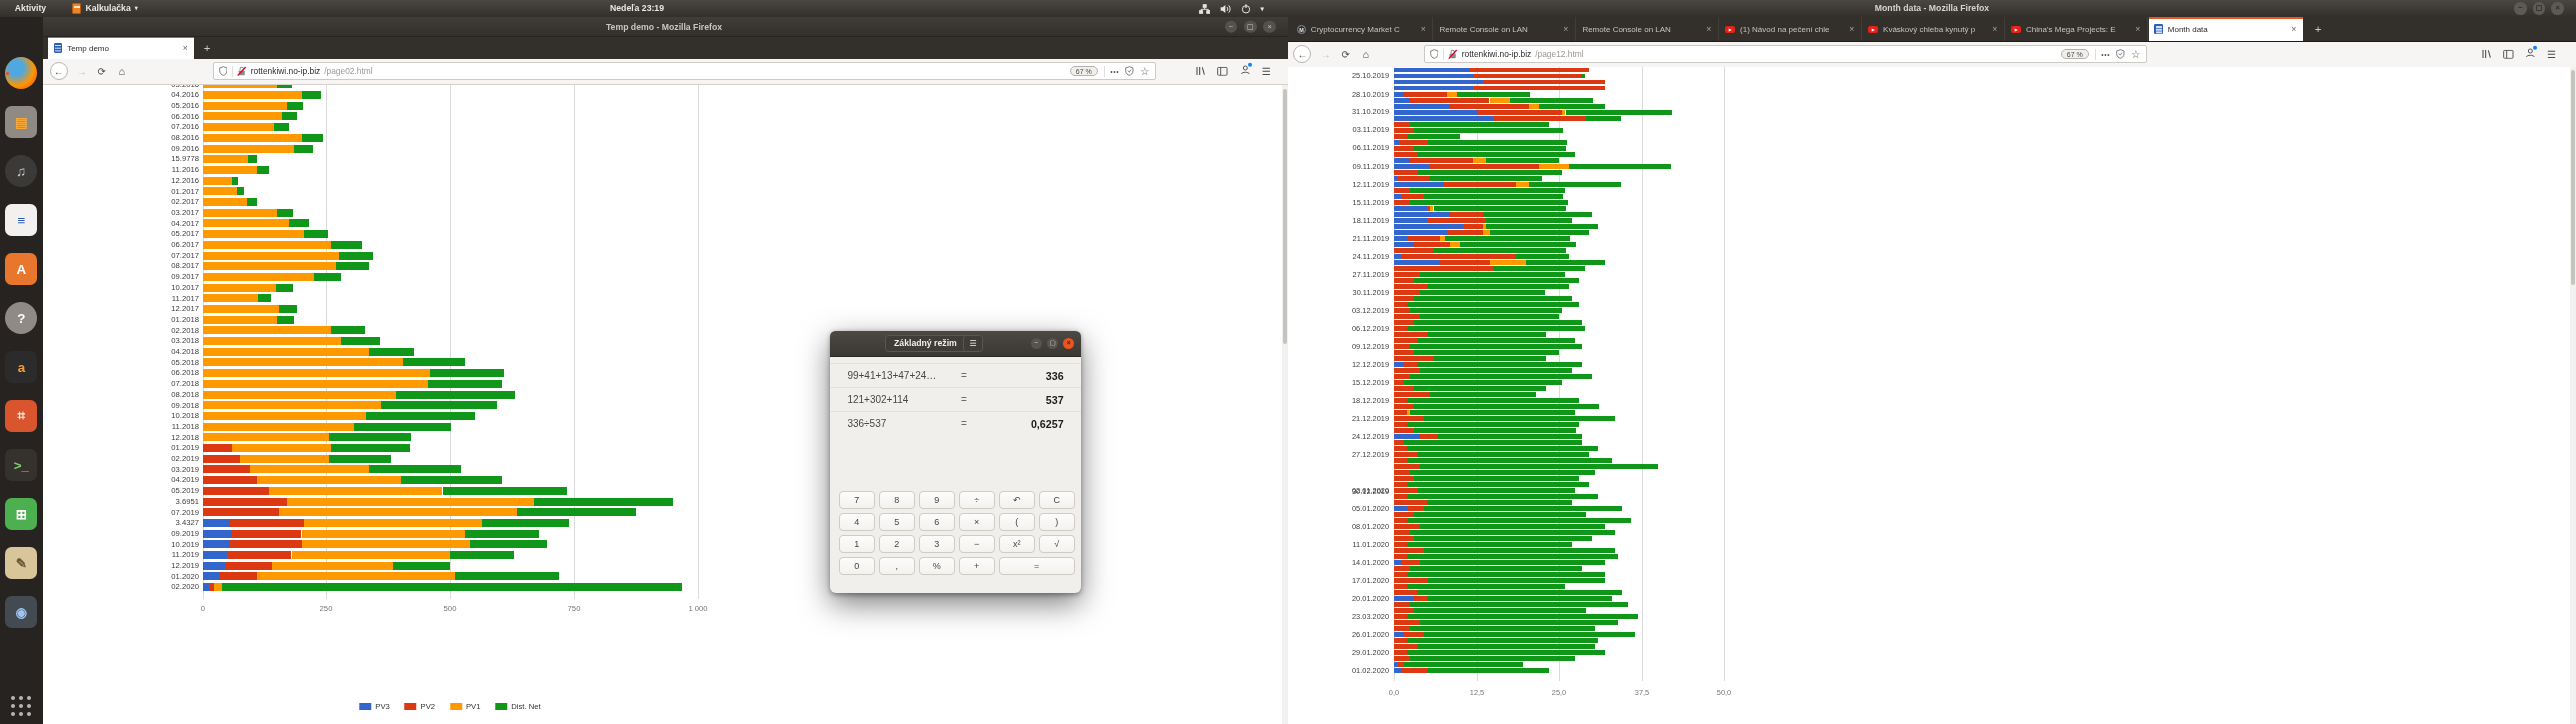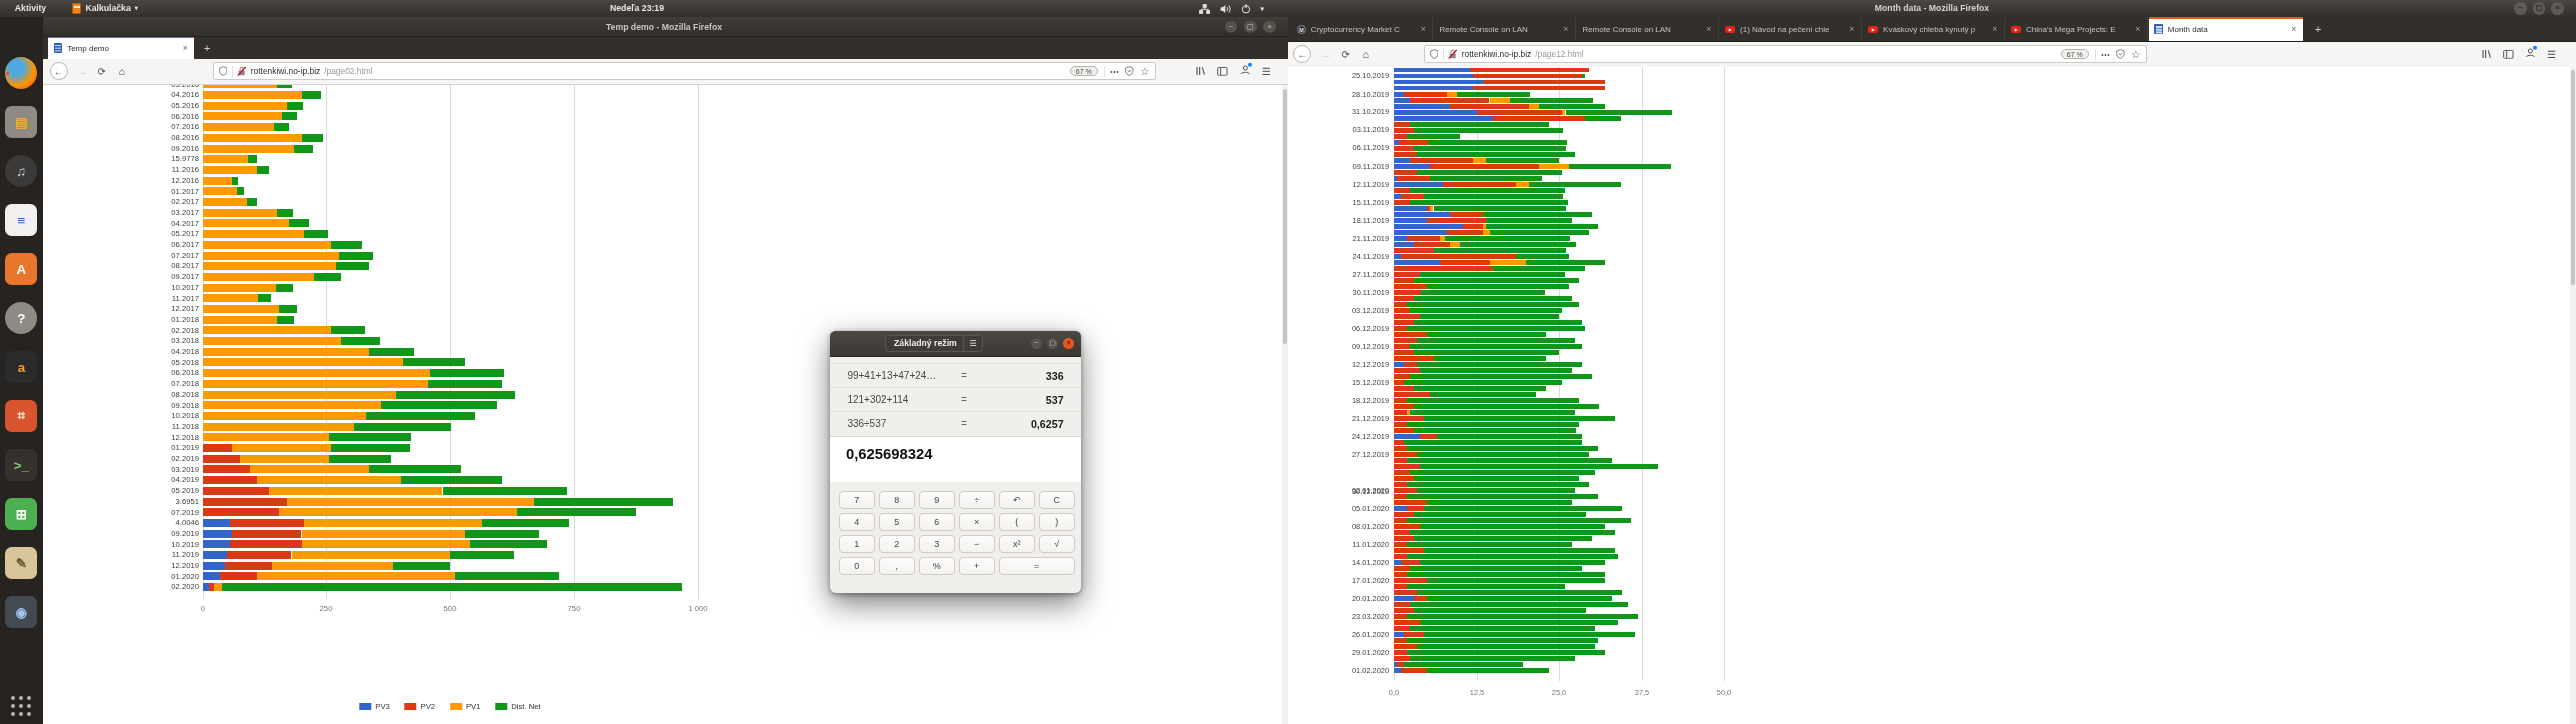--- a/index.html
+++ b/index.html
@@ -392,21 +392,21 @@
           <div class="bar-seg" style="left: 226px; top: 402px; width: 173px; height: 8px; background: rgb(255, 153, 0);"></div>
           <div class="bar-seg" style="left: 400px; top: 402px; width: 124px; height: 8px; background: rgb(16, 150, 24);"></div>
           <div class="ylab" style="right: 1089px; left: auto; top: 412px; font-size: 7.7px;">3.6951</div>
           <div class="bar-seg" style="left: 160px; top: 413px; width: 84px; height: 8px; background: rgb(220, 57, 18);"></div>
           <div class="bar-seg" style="left: 244px; top: 413px; width: 248px; height: 8px; background: rgb(255, 153, 0);"></div>
           <div class="bar-seg" style="left: 491px; top: 413px; width: 139px; height: 8px; background: rgb(16, 150, 24);"></div>
           <div class="ylab" style="right: 1089px; left: auto; top: 423px; font-size: 7.7px;">07.2019</div>
           <div class="bar-seg" style="left: 160px; top: 423px; width: 77px; height: 8px; background: rgb(220, 57, 18);"></div>
           <div class="bar-seg" style="left: 236px; top: 423px; width: 238px; height: 8px; background: rgb(255, 153, 0);"></div>
           <div class="bar-seg" style="left: 474px; top: 423px; width: 119px; height: 8px; background: rgb(16, 150, 24);"></div>
-          <div class="ylab" style="right: 1089px; left: auto; top: 433px; font-size: 7.7px;">4.0046</div>
+          <div class="ylab" style="right: 1089px; left: auto; top: 433px; font-size: 7.7px;">3.4327</div>
           <div class="bar-seg" style="left: 160px; top: 434px; width: 27px; height: 8px; background: rgb(51, 102, 204);"></div>
           <div class="bar-seg" style="left: 187px; top: 434px; width: 74px; height: 8px; background: rgb(220, 57, 18);"></div>
           <div class="bar-seg" style="left: 261px; top: 434px; width: 178px; height: 8px; background: rgb(255, 153, 0);"></div>
           <div class="bar-seg" style="left: 439px; top: 434px; width: 87px; height: 8px; background: rgb(16, 150, 24);"></div>
           <div class="ylab" style="right: 1089px; left: auto; top: 444px; font-size: 7.7px;">09.2019</div>
           <div class="bar-seg" style="left: 160px; top: 445px; width: 30px; height: 8px; background: rgb(51, 102, 204);"></div>
           <div class="bar-seg" style="left: 189px; top: 445px; width: 69px; height: 8px; background: rgb(220, 57, 18);"></div>
           <div class="bar-seg" style="left: 259px; top: 445px; width: 163px; height: 8px; background: rgb(255, 153, 0);"></div>
           <div class="bar-seg" style="left: 422px; top: 445px; width: 74px; height: 8px; background: rgb(16, 150, 24);"></div>
           <div class="ylab" style="right: 1089px; left: auto; top: 455px; font-size: 7.7px;">10.2019</div>
@@ -871,21 +871,20 @@
           <span>121+302+114</span>
           <span class="hist-eq">=</span>
           <span class="hist-res">537</span>
         </div>
         <div class="hist-row">
           <span>336÷537</span>
           <span class="hist-eq">=</span>
           <span class="hist-res">0,6257</span>
         </div>
       </div>
-    <div id="calc-current">0,625698324</div>
     <div id="calc-keys">
         <div class="key">7</div>
         <div class="key">8</div>
         <div class="key">9</div>
         <div class="key">÷</div>
         <div class="key">↶</div>
         <div class="key">C</div>
         <div class="key">4</div>
         <div class="key">5</div>
         <div class="key">6</div>

